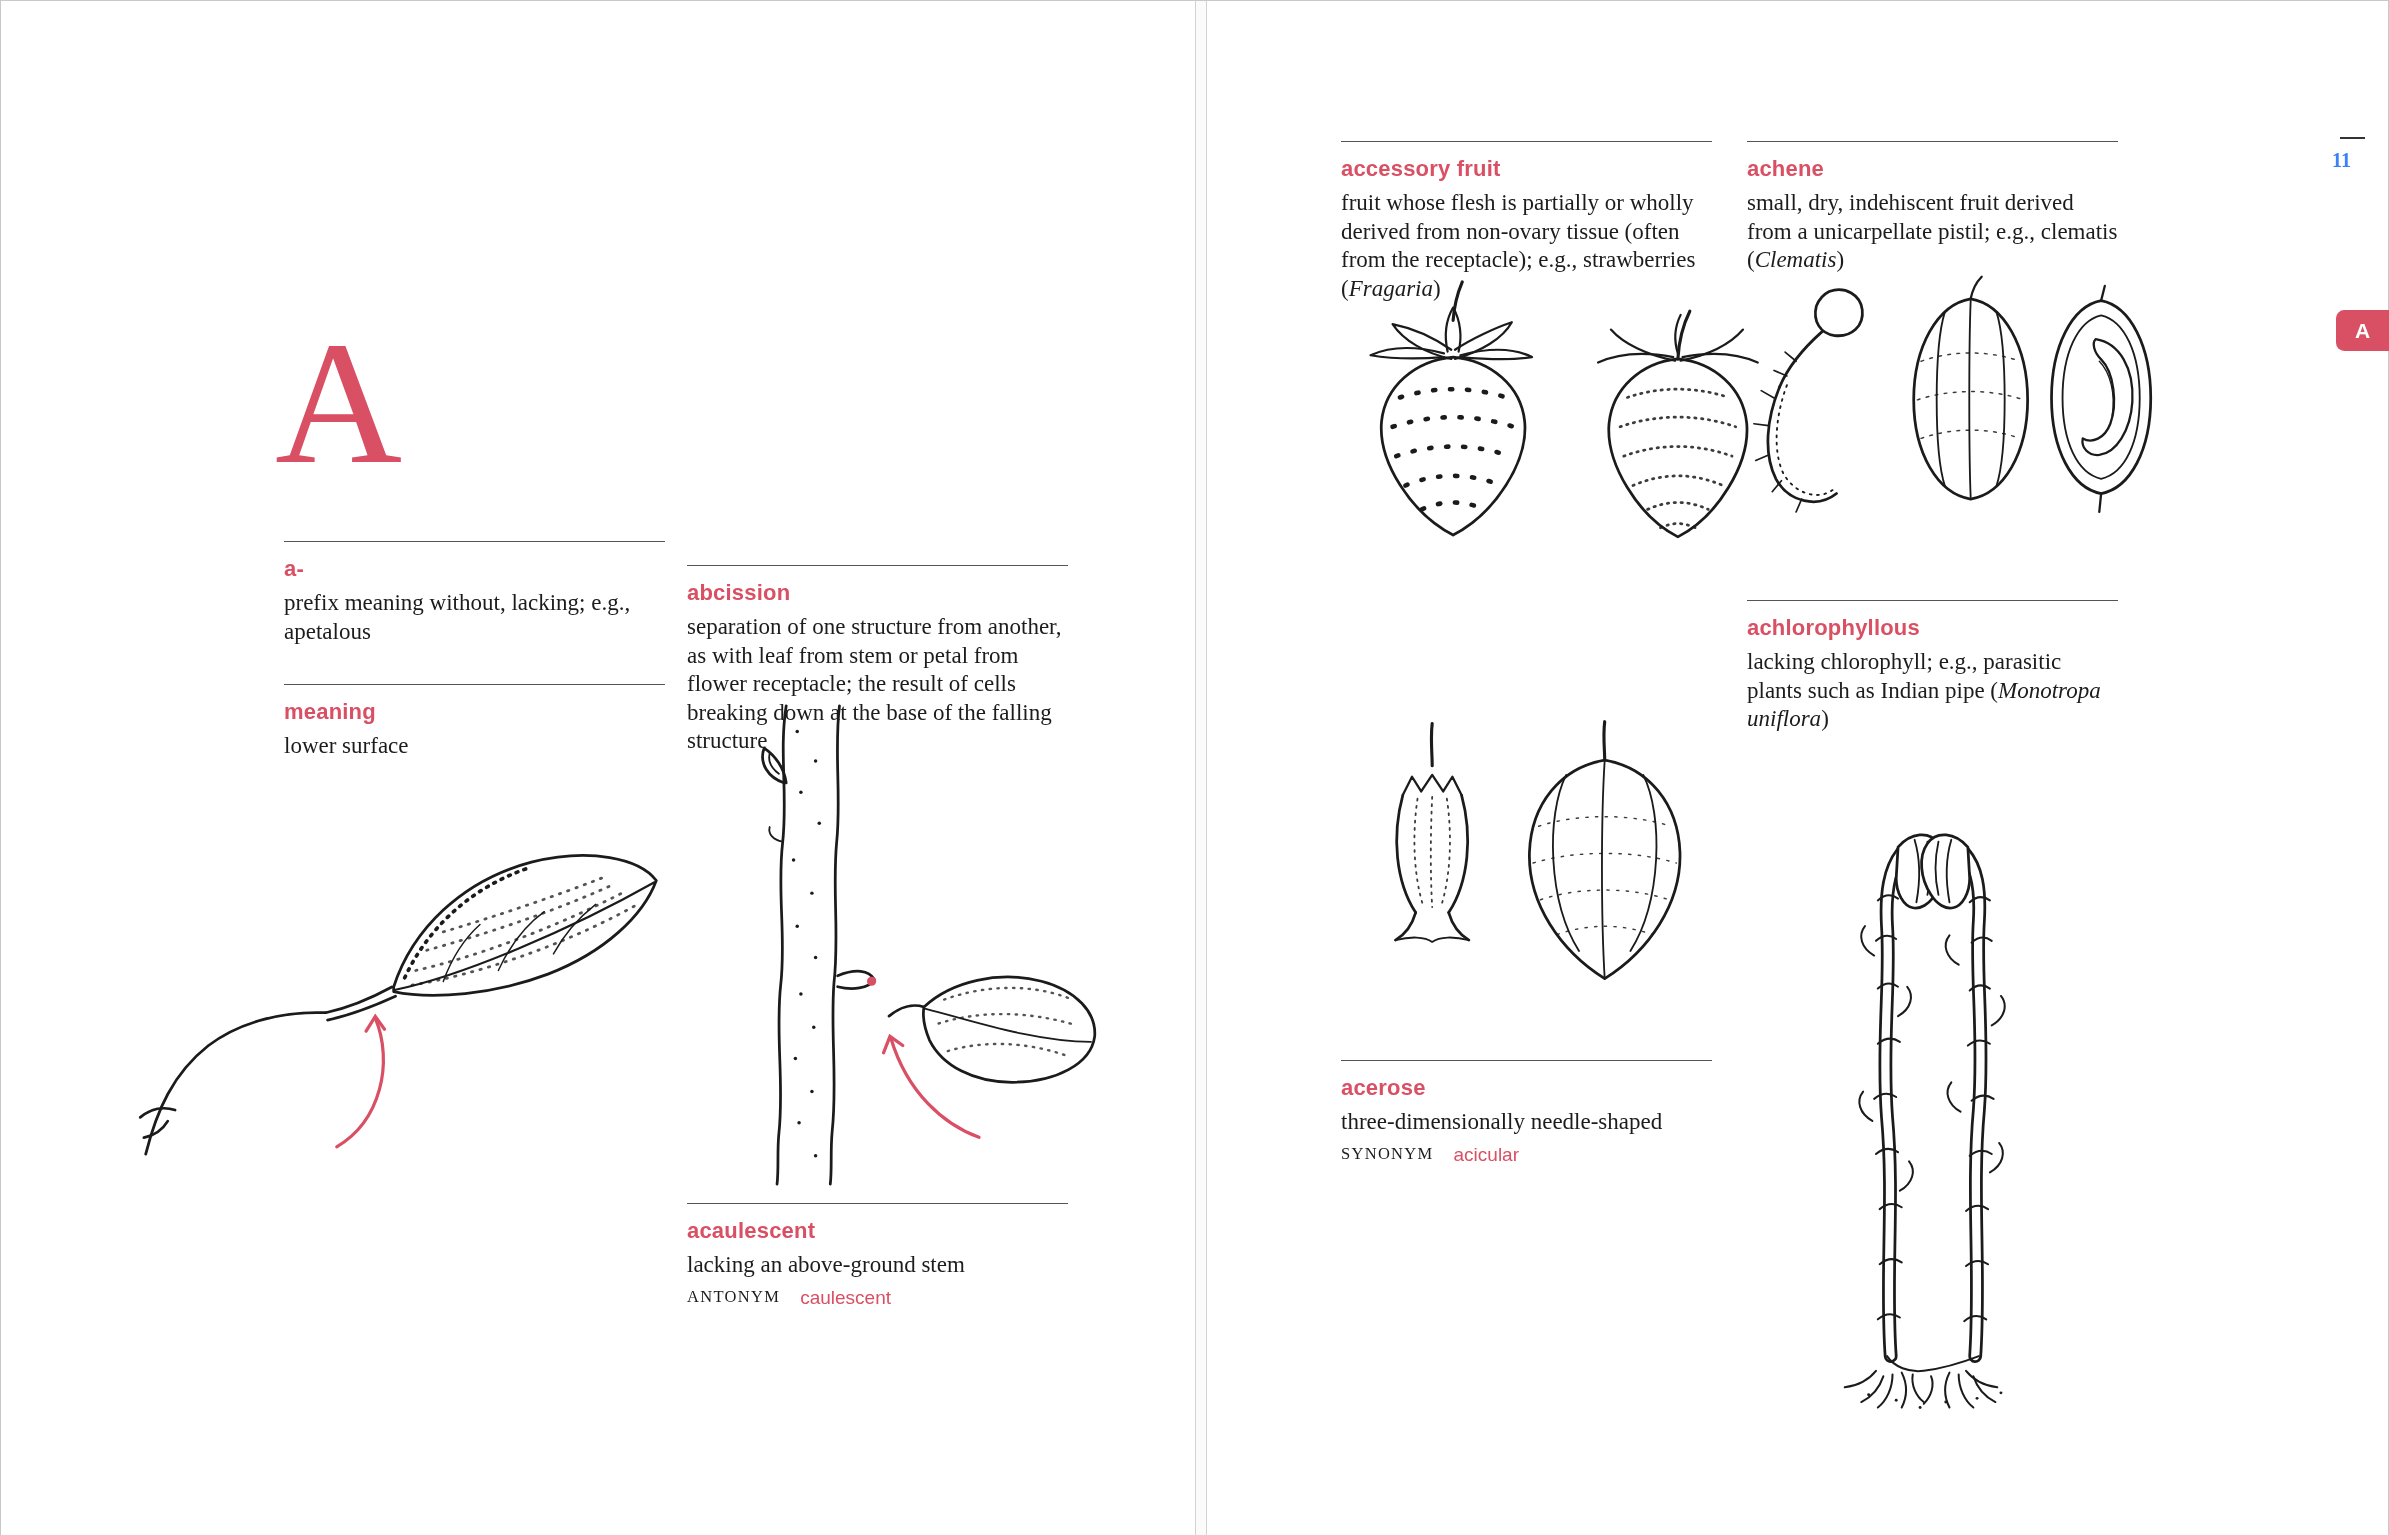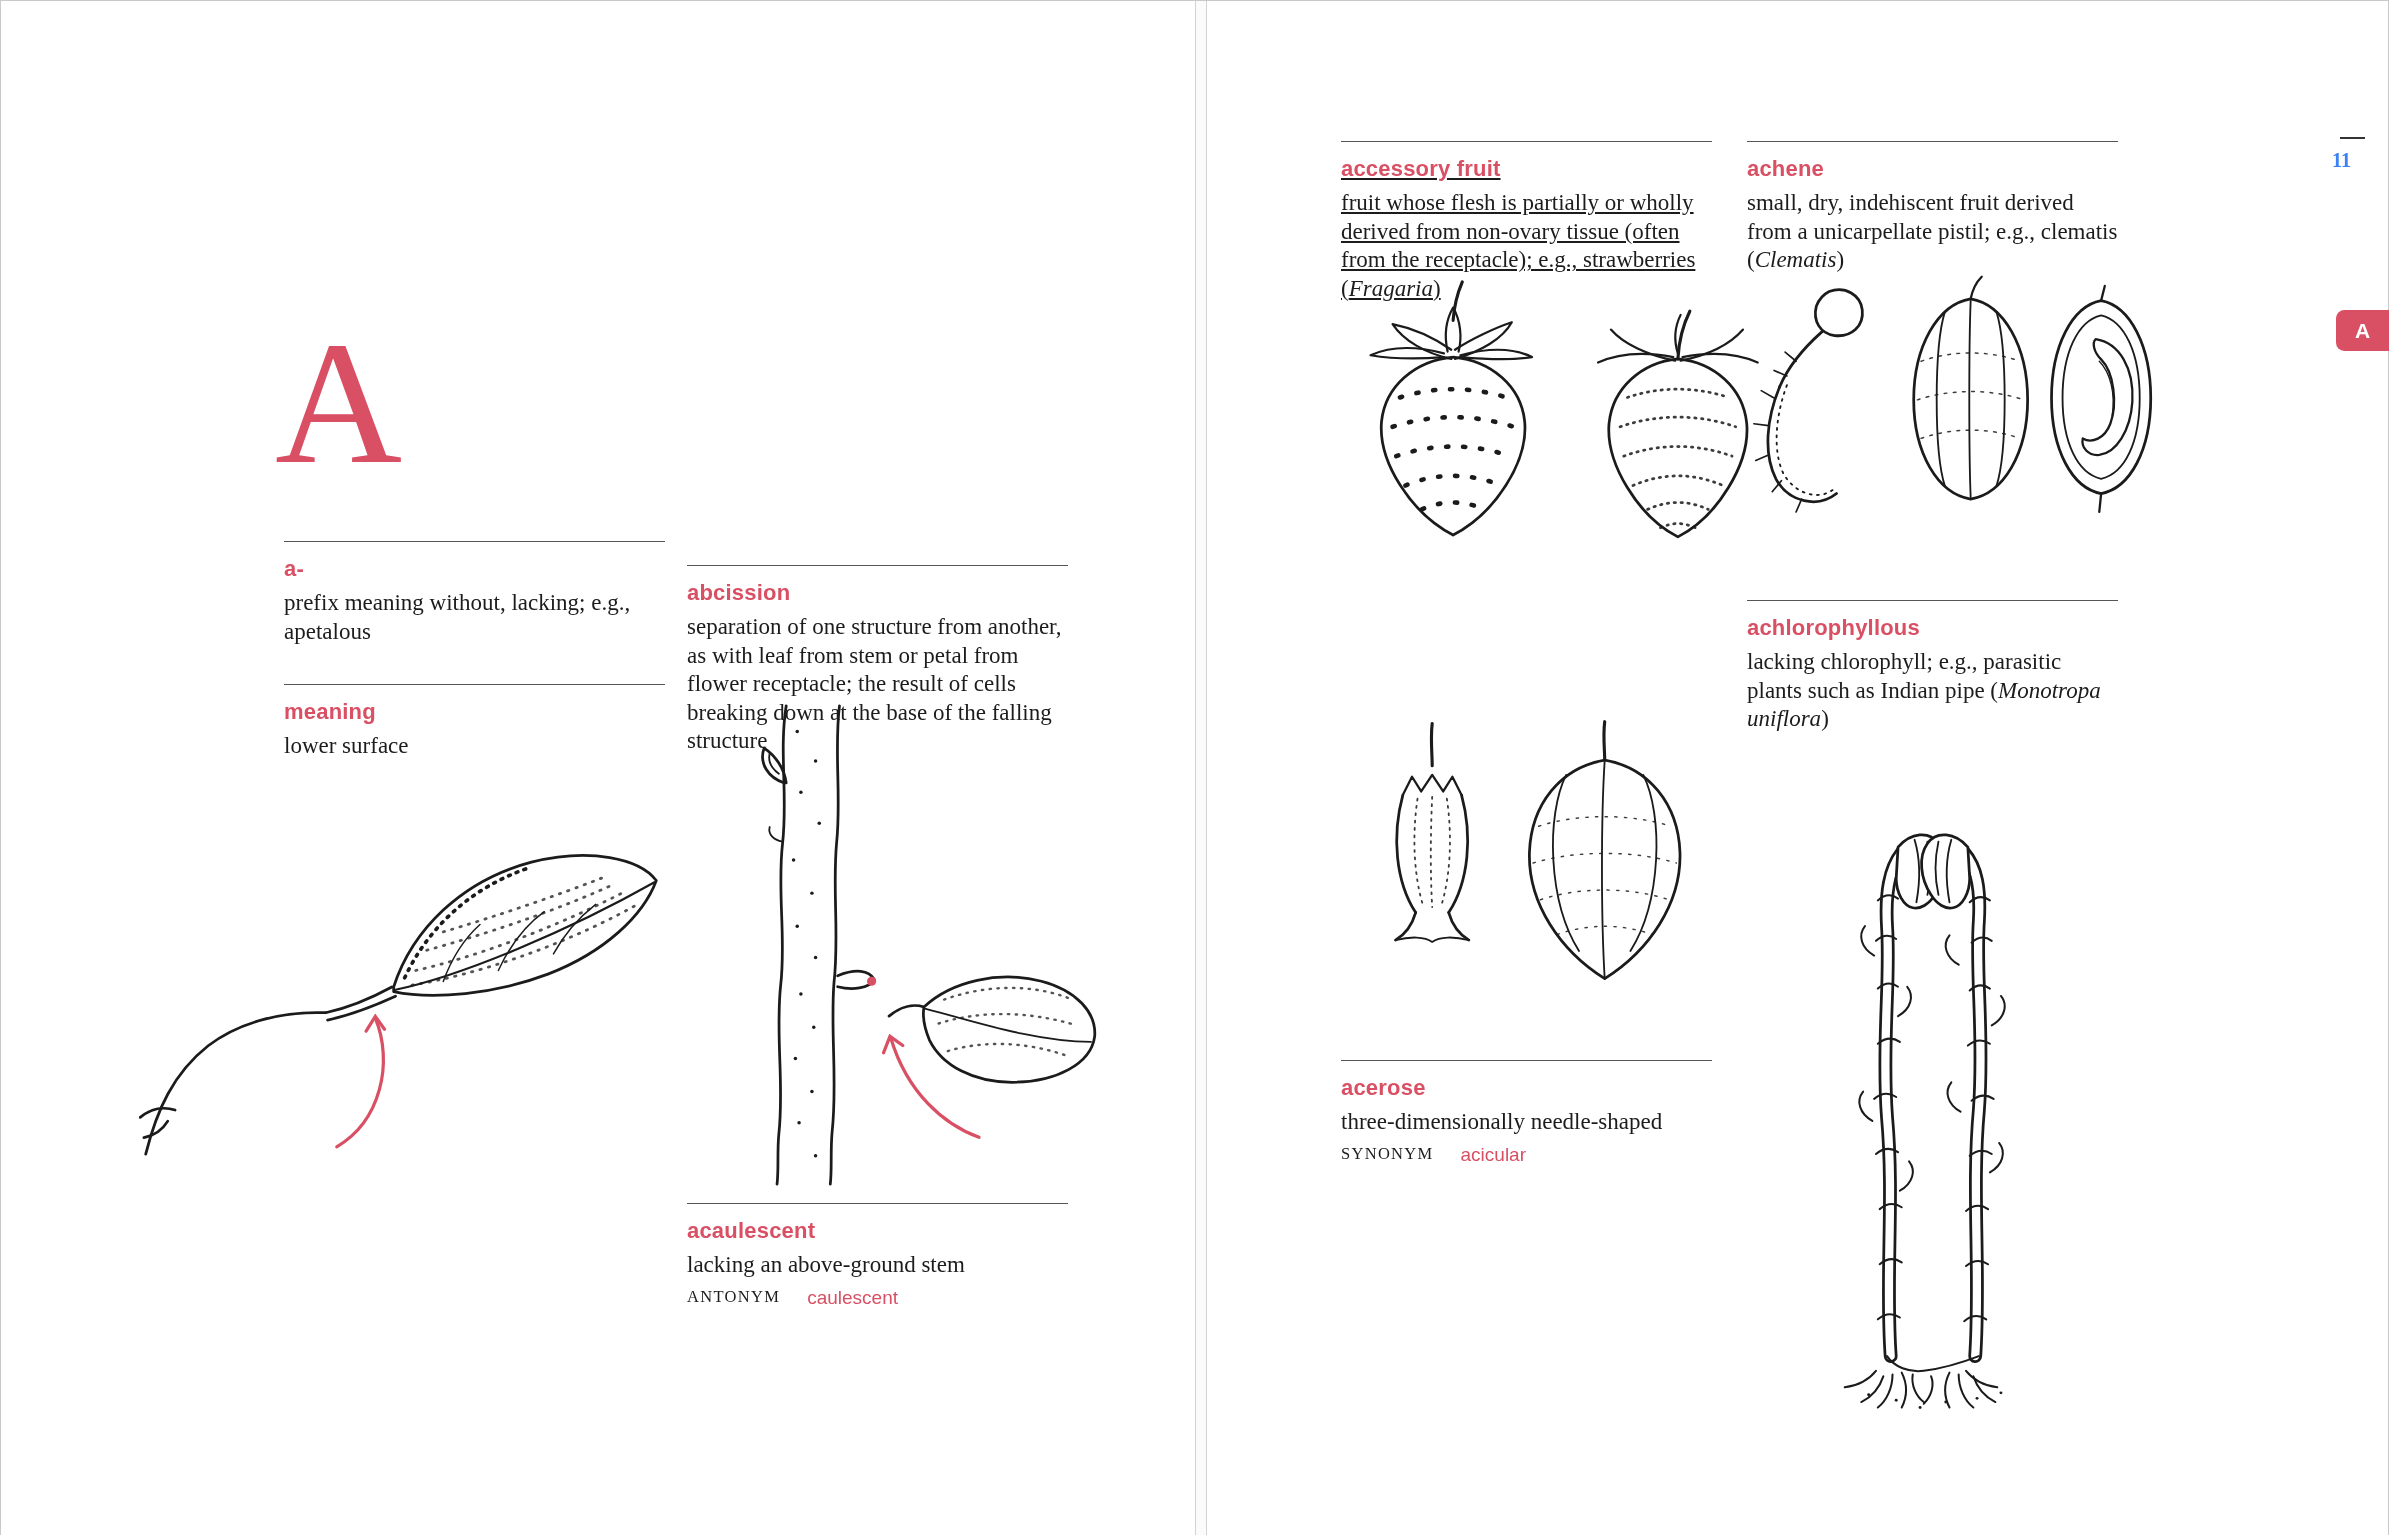--- a/index.html
+++ b/index.html
@@ -22,21 +22,21 @@
 
   .dropcap{
     position:absolute;left:274px;top:314px;
     font:400 176px/1 "Liberation Serif",serif;color:var(--accent);letter-spacing:1.8px;
   }
 
   .entry{position:absolute;border-top:1.4px solid #555;padding-top:13.8px;box-sizing:border-box;}
   .term{margin:0 0 8.3px 0;font:700 22px/1.15 "Liberation Sans",sans-serif;color:var(--accent);letter-spacing:0.2px;}
   .body{margin:0;font-size:23px;line-height:28.5px;}
   .body i{font-style:italic;}
-  .relation{margin:7.4px 0 0 0;font-size:20.7px;display:flex;align-items:flex-end;gap:27px;}
+  .relation{margin:7.4px 0 0 0;font-size:20.7px;display:flex;align-items:flex-end;gap:20px;}
   .rel-label{font-size:16.5px;letter-spacing:1.3px;color:var(--ink);}
   .rel-term{font:400 19px/1 "Liberation Sans",sans-serif;color:var(--accent);}
 
   .pageno-rule{position:absolute;left:1133px;top:136px;width:25px;border-top:2.3px solid #333;}
   .pageno{position:absolute;left:1116px;top:147px;width:37px;text-align:center;
           font:700 20px/1.2 "Liberation Serif",serif;color:#3b82f6;}
 
   .tab{position:absolute;left:1129px;top:309px;width:53px;height:41px;
        background:var(--accent);color:#fff;border-radius:8.3px 0 0 8.3px;
        display:flex;align-items:center;justify-content:center;
@@ -146,21 +146,21 @@
   </div>
 
   <div class="gutter"></div>
 
   <div class="page right">
 
     <div class="pageno-rule"></div>
     <div class="pageno">11</div>
     <div class="tab">A</div>
 
-    <section class="entry" style="left:134px;top:140px;width:371px;text-decoration:underline;">
+    <section class="entry" style="left:134px;top:140px;width:371px;">
       <h3 class="term">accessory fruit</h3>
       <p class="body"><span>fruit whose flesh is partially or wholly derived from non-ovary tissue (often from the receptacle); e.g., strawberries (</span><i>Fragaria</i><span>)</span></p>
     </section>
 
     <svg class="illus" style="left:108px;top:268px;" width="501" height="289" viewBox="0 0 545 315">
       <g fill="none" stroke="#1b1b1b" stroke-linecap="round" stroke-linejoin="round" stroke-width="3">
 
         <path d="M150,96 C108,100 76,128 72,166 C68,210 104,266 150,290 C196,266 232,210 228,166 C224,128 192,100 150,96 Z" fill="#ffffff"></path>
         <g stroke-width="5" stroke-dasharray="2.5 16">
           <path d="M92,140 C130,128 170,128 208,140"></path>

